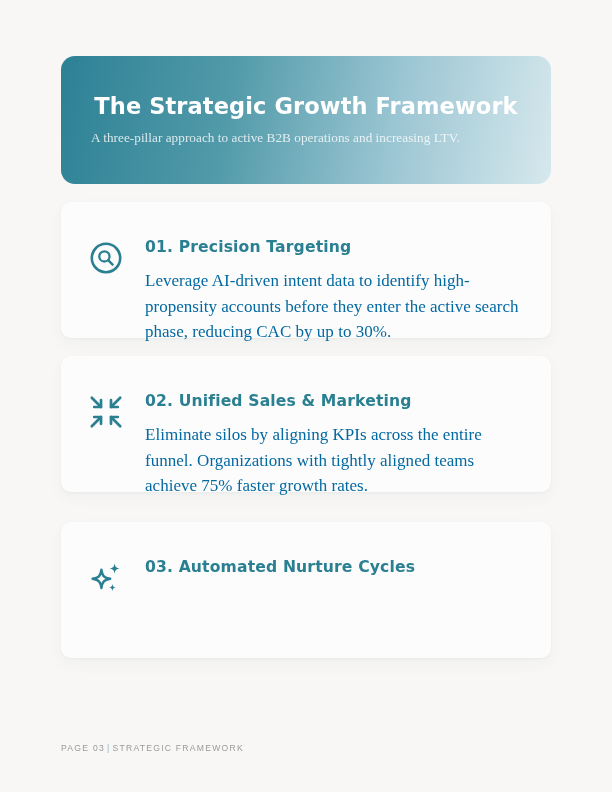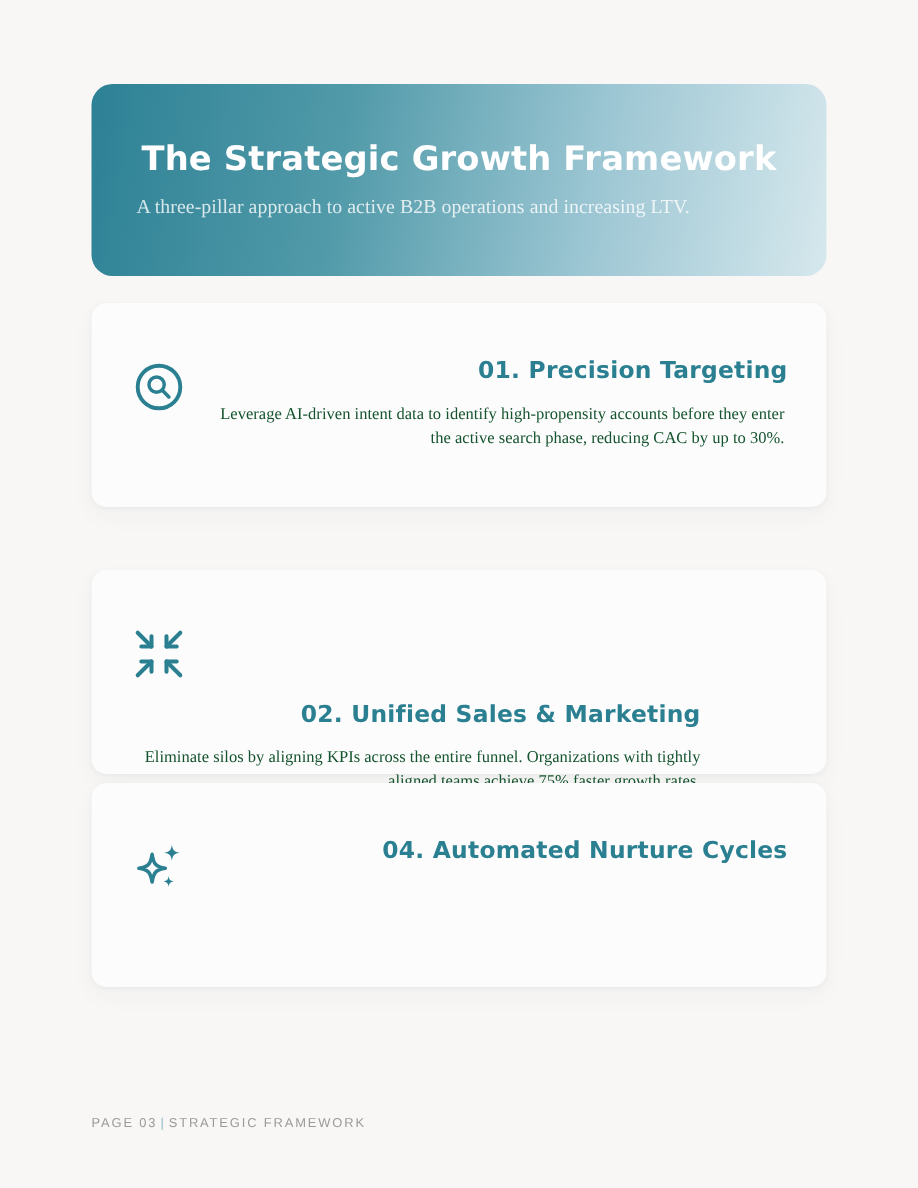--- a/index.html
+++ b/index.html
@@ -61,56 +61,55 @@
     width: 490px;
     background: #fcfcfd;
     border-radius: 10px;
     box-shadow: 0 1px 3px rgba(40,60,70,0.045), 0 6px 16px rgba(40,60,70,0.035);
     box-sizing: border-box;
     display: flex;
     align-items: flex-start;
     padding: 22px 26px 22px 28px;
   }
   .card-1 { top: 202px; height: 136px; }
-  .card-2 { top: 380px; height: 136px; flex-direction: column; }
+  .card-2 { top: 356px; height: 136px; }
   .card-3 { top: 522px; height: 136px; }
 
   .card-icon {
     flex: 0 0 auto;
     width: 34px;
     height: 34px;
     margin-right: 22px;
     margin-top: 17px;
     color: #2a7f91;
     display: flex;
     align-items: center;
     justify-content: center;
   }
   .card-icon svg { display: block; }
 
   .card-body {
     flex: 1 1 auto;
     min-width: 0;
     padding-top: 14px;
-    text-align: right;
   }
   .card-title {
     margin: 0;
     color: #2a7f91;
     font-family: "DejaVu Sans", sans-serif;
     font-size: 15.6px;
     font-weight: bold;
     letter-spacing: 0.15px;
     line-height: 1.2;
   }
   .card-text {
     margin: 11px 0 0 0;
-    color: #14532d;
+    color: #0369a1;
     font-family: "Liberation Serif", serif;
-    font-size: 11px;
+    font-size: 17px;
     line-height: 1.52;
     letter-spacing: 0.02px;
     max-width: 378px;
   }
 
   
   .footer {
     position: absolute;
     left: 61px;
     top: 743px;
@@ -169,21 +168,21 @@
 
   <div class="card card-3">
     <span class="card-icon">
       <svg width="34" height="34" viewBox="0 0 34 34" xmlns="http://www.w3.org/2000/svg">
         <path d="M12.4 8.6 C13.4 15.2 15.0 16.8 21.2 17.8 C15.0 18.8 13.4 20.4 12.4 27.0 C11.4 20.4 9.8 18.8 3.6 17.8 C9.8 16.8 11.4 15.2 12.4 8.6 Z" fill="none" stroke="currentColor" stroke-width="2.4" stroke-linejoin="round"></path>
         <path d="M25.6 2.2 C26.2 6.0 27.1 6.9 30.8 7.5 C27.1 8.1 26.2 9.0 25.6 12.8 C25.0 9.0 24.1 8.1 20.4 7.5 C24.1 6.9 25.0 6.0 25.6 2.2 Z" fill="currentColor"></path>
         <path d="M23.4 23.0 C23.8 25.6 24.4 26.2 27.0 26.6 C24.4 27.0 23.8 27.6 23.4 30.2 C23.0 27.6 22.4 27.0 19.8 26.6 C22.4 26.2 23.0 25.6 23.4 23.0 Z" fill="currentColor"></path>
       </svg>
     </span>
     <div class="card-body">
-      <h2 class="card-title">04. Automated Nurture Cycles</h2>
+      <h2 class="card-title">03. Automated Nurture Cycles</h2>
     </div>
   </div>
 
   <div class="footer">
     <span>PAGE 03</span><span class="sep">|</span><span>STRATEGIC FRAMEWORK</span>
   </div>
 
 </div>
 
 </body></html>

